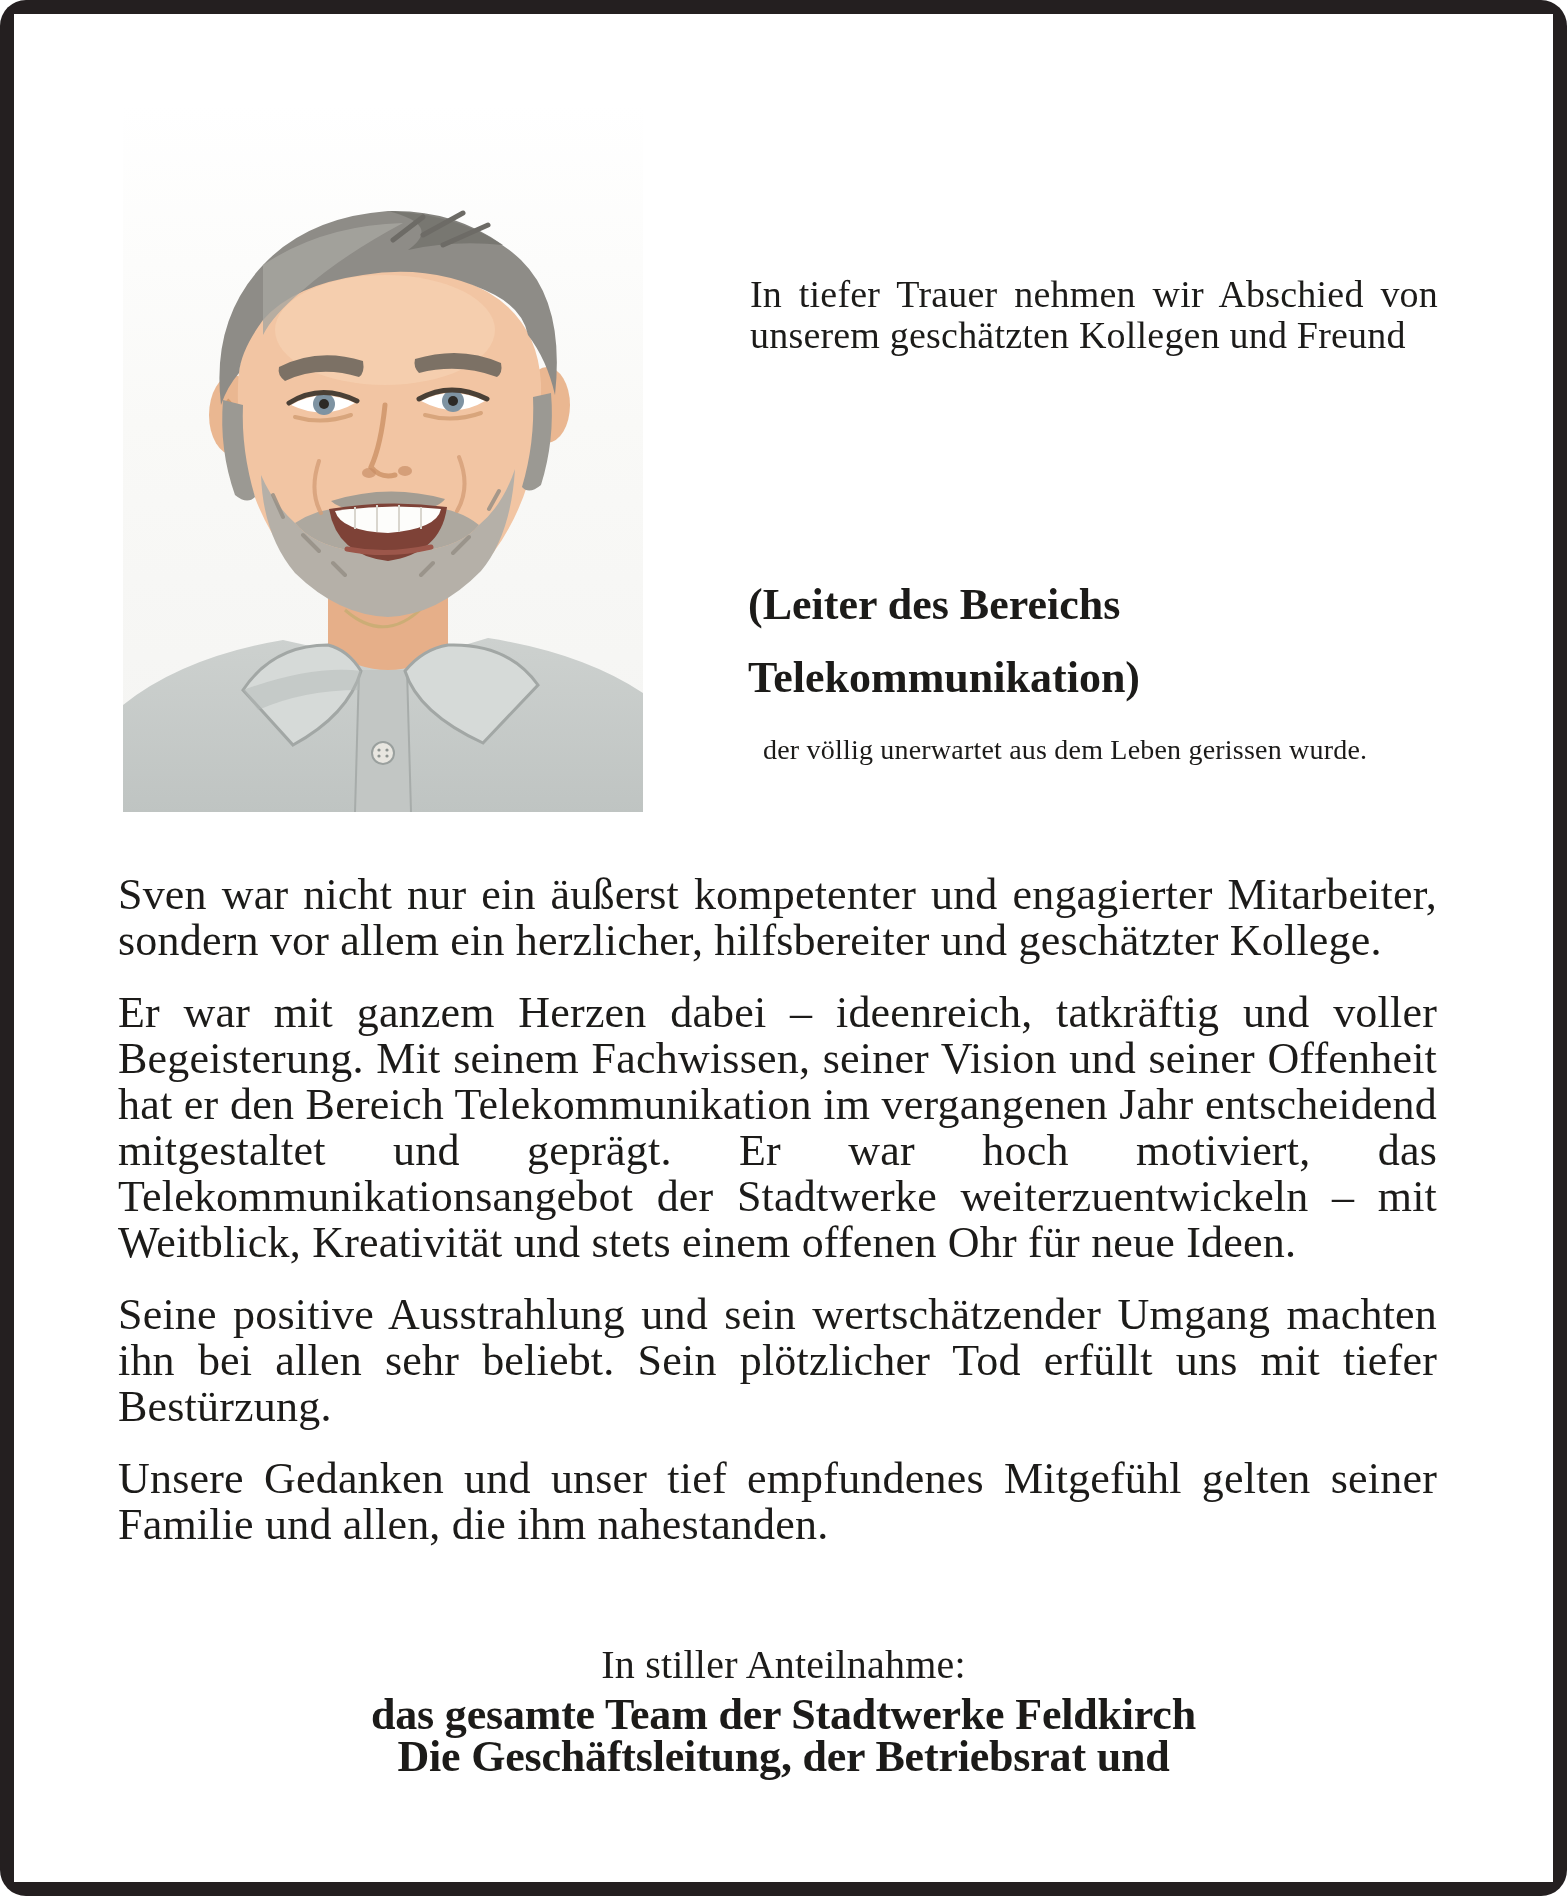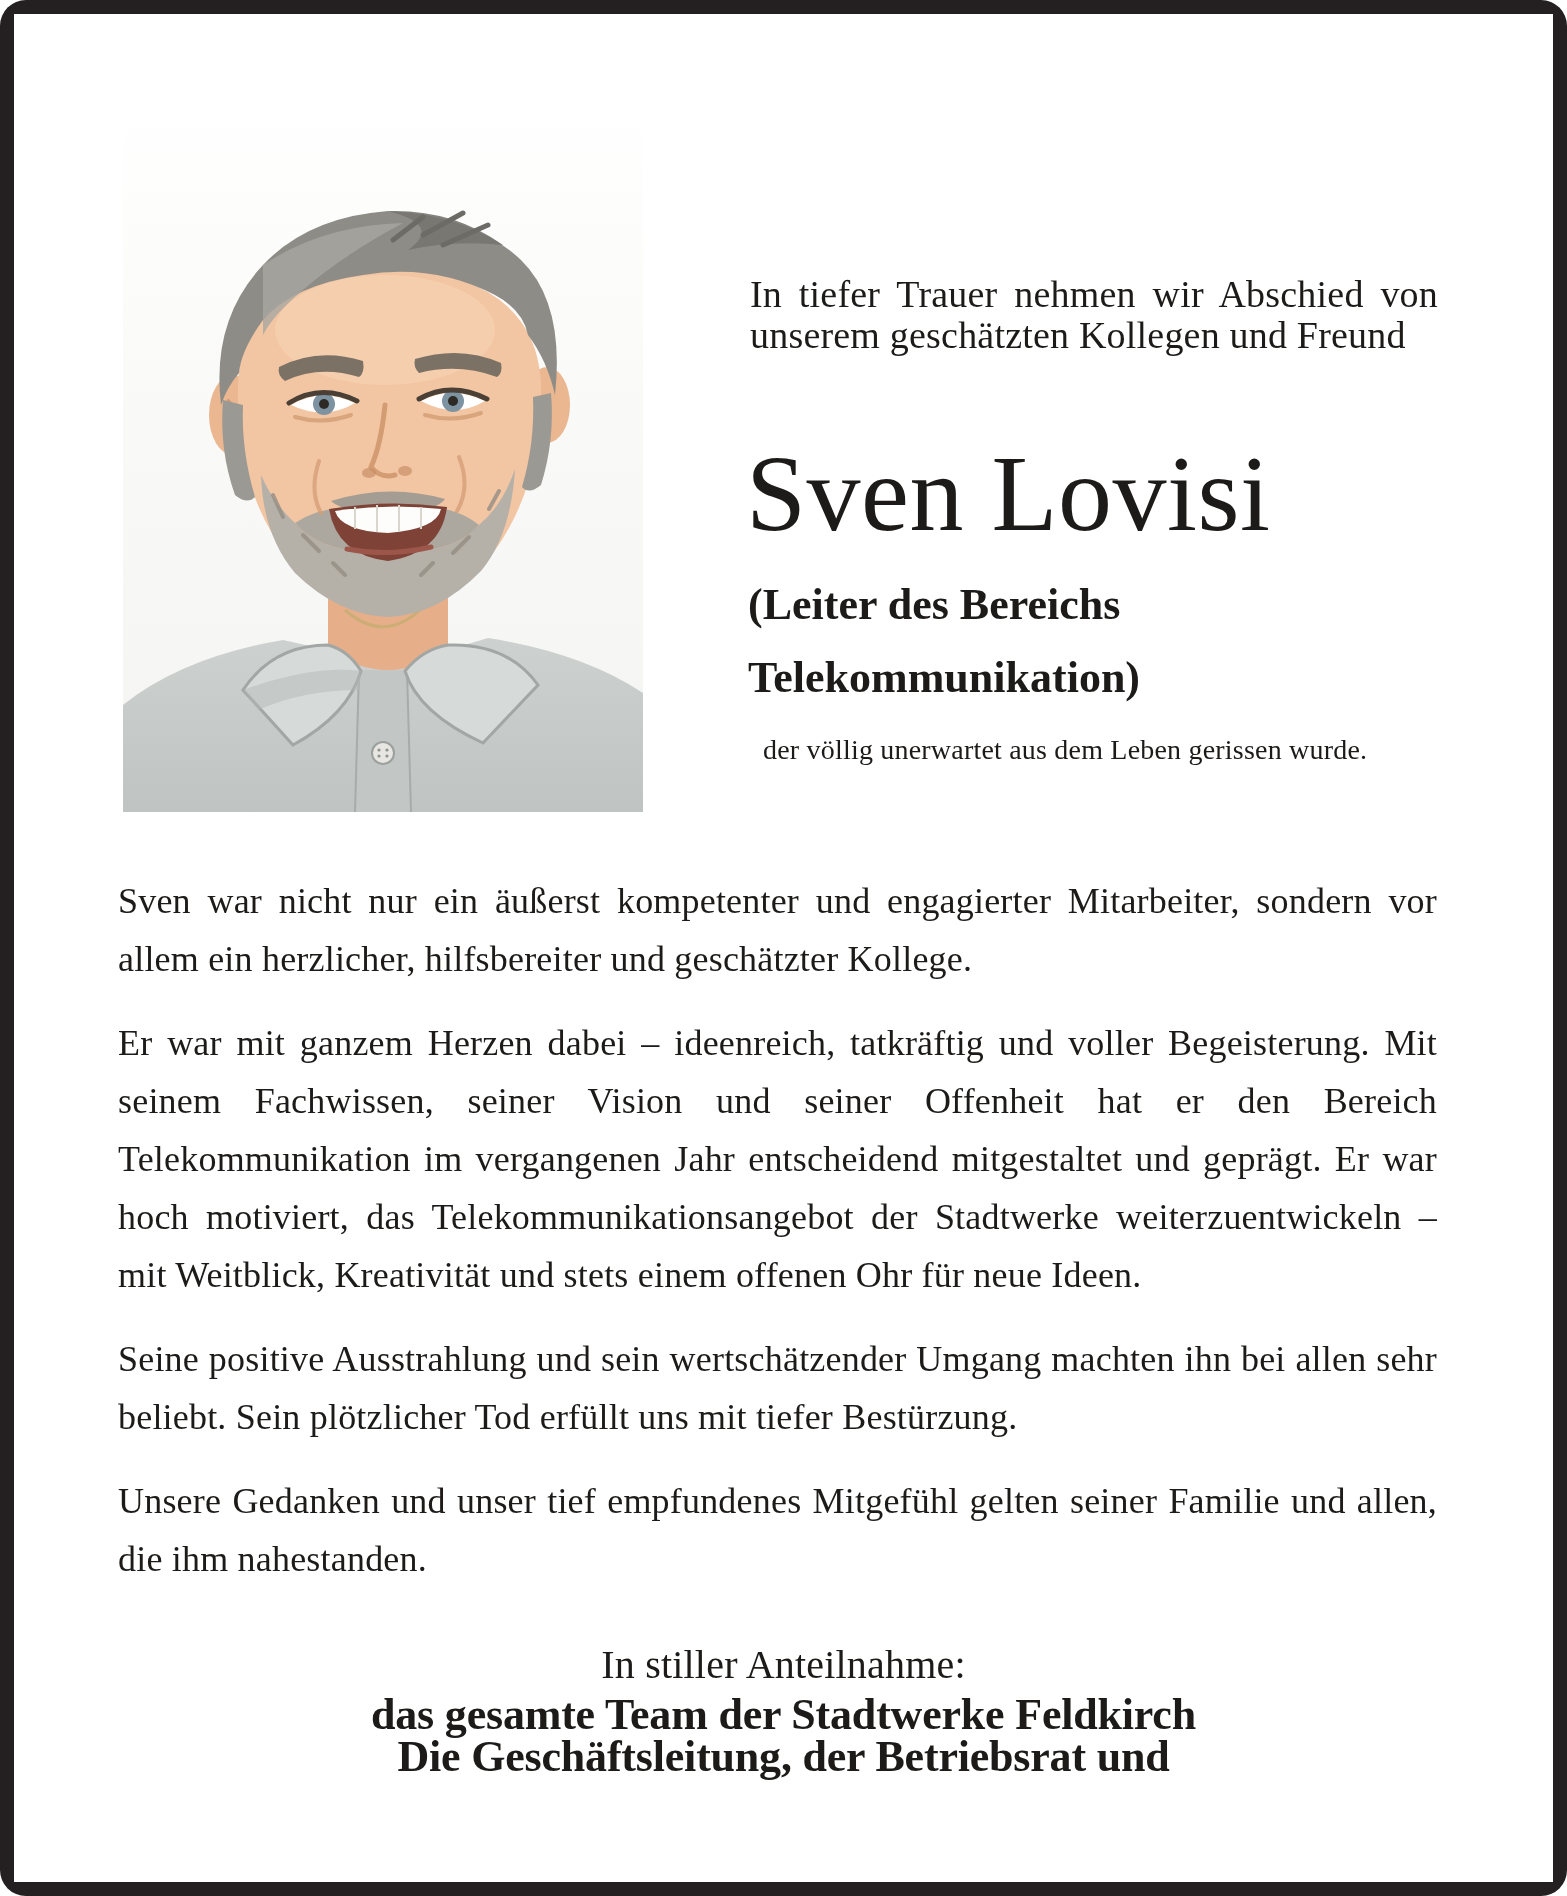--- a/index.html
+++ b/index.html
@@ -86,22 +86,22 @@
     text-align: justify;
     letter-spacing: 0.2px;
     margin-left: 13px;
   }
   
   .body-text {
     position: absolute;
     left: 118px;
     top: 872px;
     width: 1319px;
-    font-size: 36px;
-    line-height: 58px;
+    font-size: 44px;
+    line-height: 46px;
     text-align: justify;
     letter-spacing: 0.2px;
     hyphens: auto;
     -webkit-hyphens: auto;
   }
   .body-text p { margin-bottom: 26px; }
   
   .condolence-intro {
     position: absolute;
     left: 0;
@@ -214,21 +214,20 @@
       <path d="M232 402 L232 424 M254 400 L254 427 M276 400 L276 427 M298 402 L298 424" stroke="#d9d6ce" stroke-width="2"></path>
       <path d="M224 444 Q265 452 308 442" fill="none" stroke="#9c564a" stroke-width="5" stroke-linecap="round"></path>
 
       <path d="M196 356 Q186 386 198 408" fill="none" stroke="#d49d77" stroke-width="4" stroke-linecap="round" opacity="0.8"></path>
       <path d="M336 352 Q348 382 334 406" fill="none" stroke="#d49d77" stroke-width="4" stroke-linecap="round" opacity="0.8"></path>
     </svg>
   </div>
 
   <p class="intro">In tiefer Trauer nehmen wir Abschied von unserem geschätzten Kollegen und Freund</p>
 
-  <h1 class="name">Sven Lovisi</h1>
 
   <div class="role-block">
     <span class="line">(Leiter des Bereichs</span>
     <span class="line">Telekommunikation)</span>
   </div>
 
   <p class="closing">der völlig unerwartet aus dem Leben gerissen wurde.</p>
 
   <div class="body-text">
     <p>Sven war nicht nur ein äußerst kompetenter und engagierter Mitarbeiter, sondern vor allem ein herzlicher, hilfsbereiter und geschätzter Kollege.</p>

